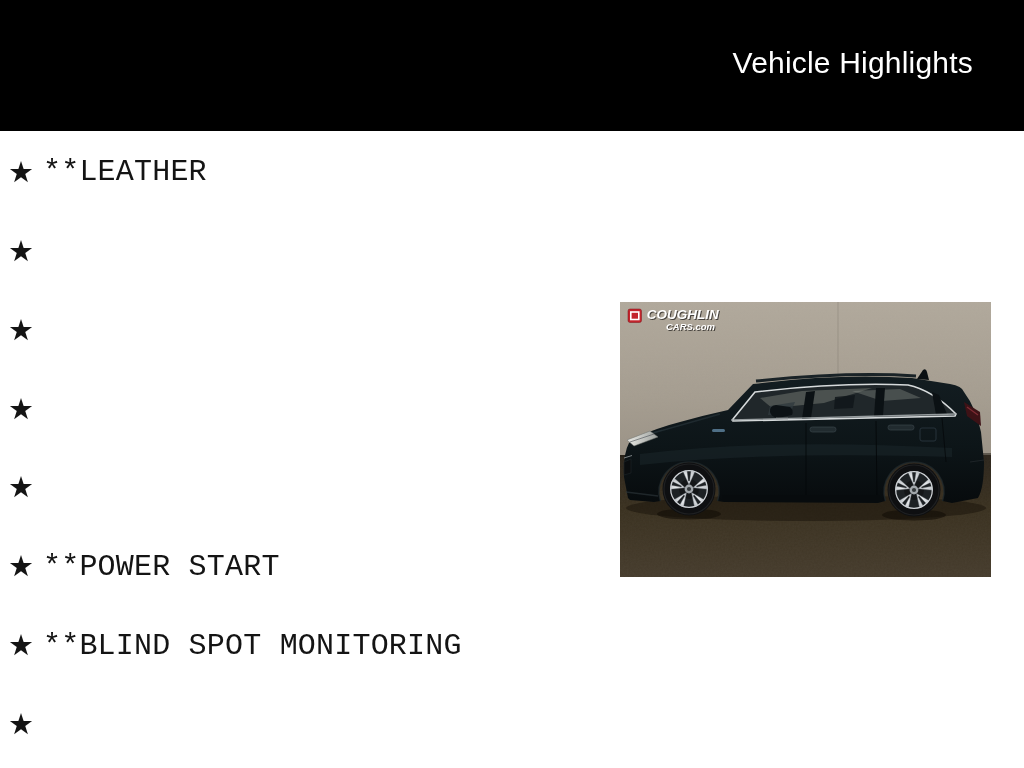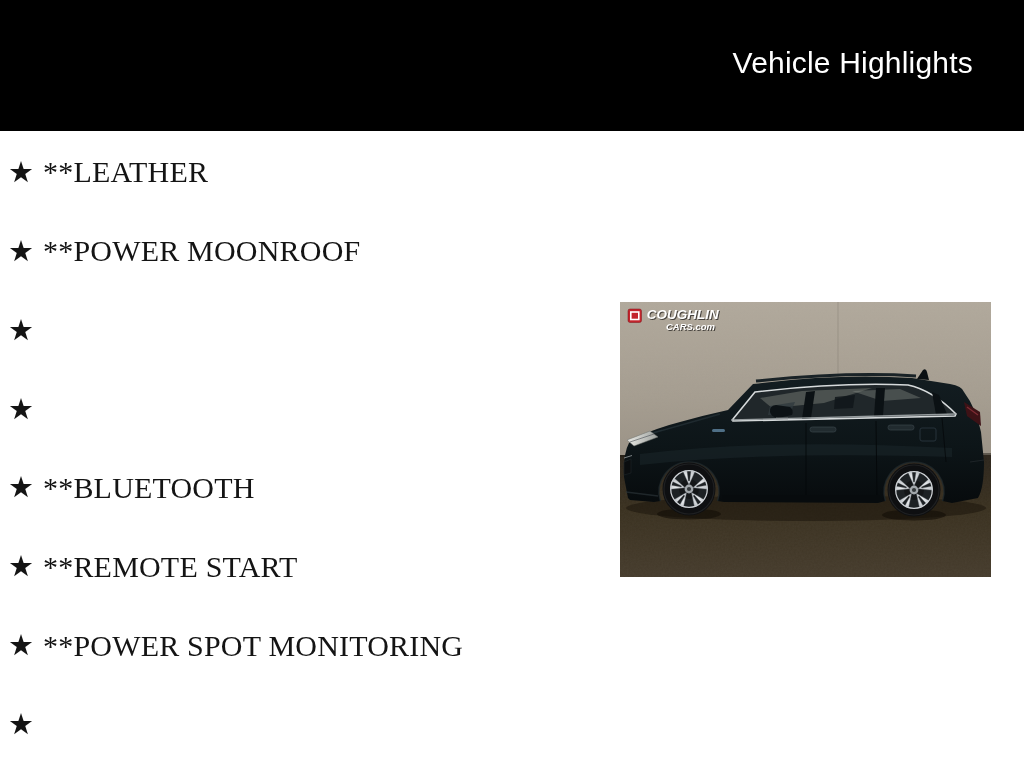--- a/index.html
+++ b/index.html
@@ -49,21 +49,21 @@
     font-size: 30px;
     white-space: nowrap;
   }
   .feature-list .star {
     font-family: "DejaVu Sans", sans-serif;
     font-size: 29px;
     margin-right: 9px;
     line-height: 1;
   }
   .feature-list .label {
-    font-family: Liberation Serif, serif;
+    font-family: Liberation Mono, monospace;
     letter-spacing: 0.2px;
   }
 
   
   .photo {
     position: absolute;
     left: 620px; top: 302px;
     width: 415px; height: 275px;
   }
   .photo svg { display: block; }
@@ -75,39 +75,37 @@
   <span class="title">Vehicle Highlights</span>
 </div>
 
 <ul class="feature-list">
   <li>
     <span class="star">★</span>
     <span class="label">**LEATHER</span>
   </li>
   <li>
     <span class="star">★</span>
-    <span class="label">**POWER MOONROOF</span>
-  </li>
-  <li>
-    <span class="star">★</span>
-  </li>
-  <li>
-    <span class="star">★</span>
-  </li>
-  <li>
-    <span class="star">★</span>
-    <span class="label">**BLUETOOTH</span>
-  </li>
-  <li>
-    <span class="star">★</span>
-    <span class="label">**REMOTE START</span>
-  </li>
-  <li>
-    <span class="star">★</span>
-    <span class="label">**POWER SPOT MONITORING</span>
+  </li>
+  <li>
+    <span class="star">★</span>
+  </li>
+  <li>
+    <span class="star">★</span>
+  </li>
+  <li>
+    <span class="star">★</span>
+  </li>
+  <li>
+    <span class="star">★</span>
+    <span class="label">**POWER START</span>
+  </li>
+  <li>
+    <span class="star">★</span>
+    <span class="label">**BLIND SPOT MONITORING</span>
   </li>
   <li>
     <span class="star">★</span>
   </li>
 </ul>
 
 <div class="photo">
   <svg width="371" height="275" viewBox="0 0 371 275">
     <defs>
       <linearGradient id="wallGrad" x1="0" y1="0" x2="0" y2="1">

